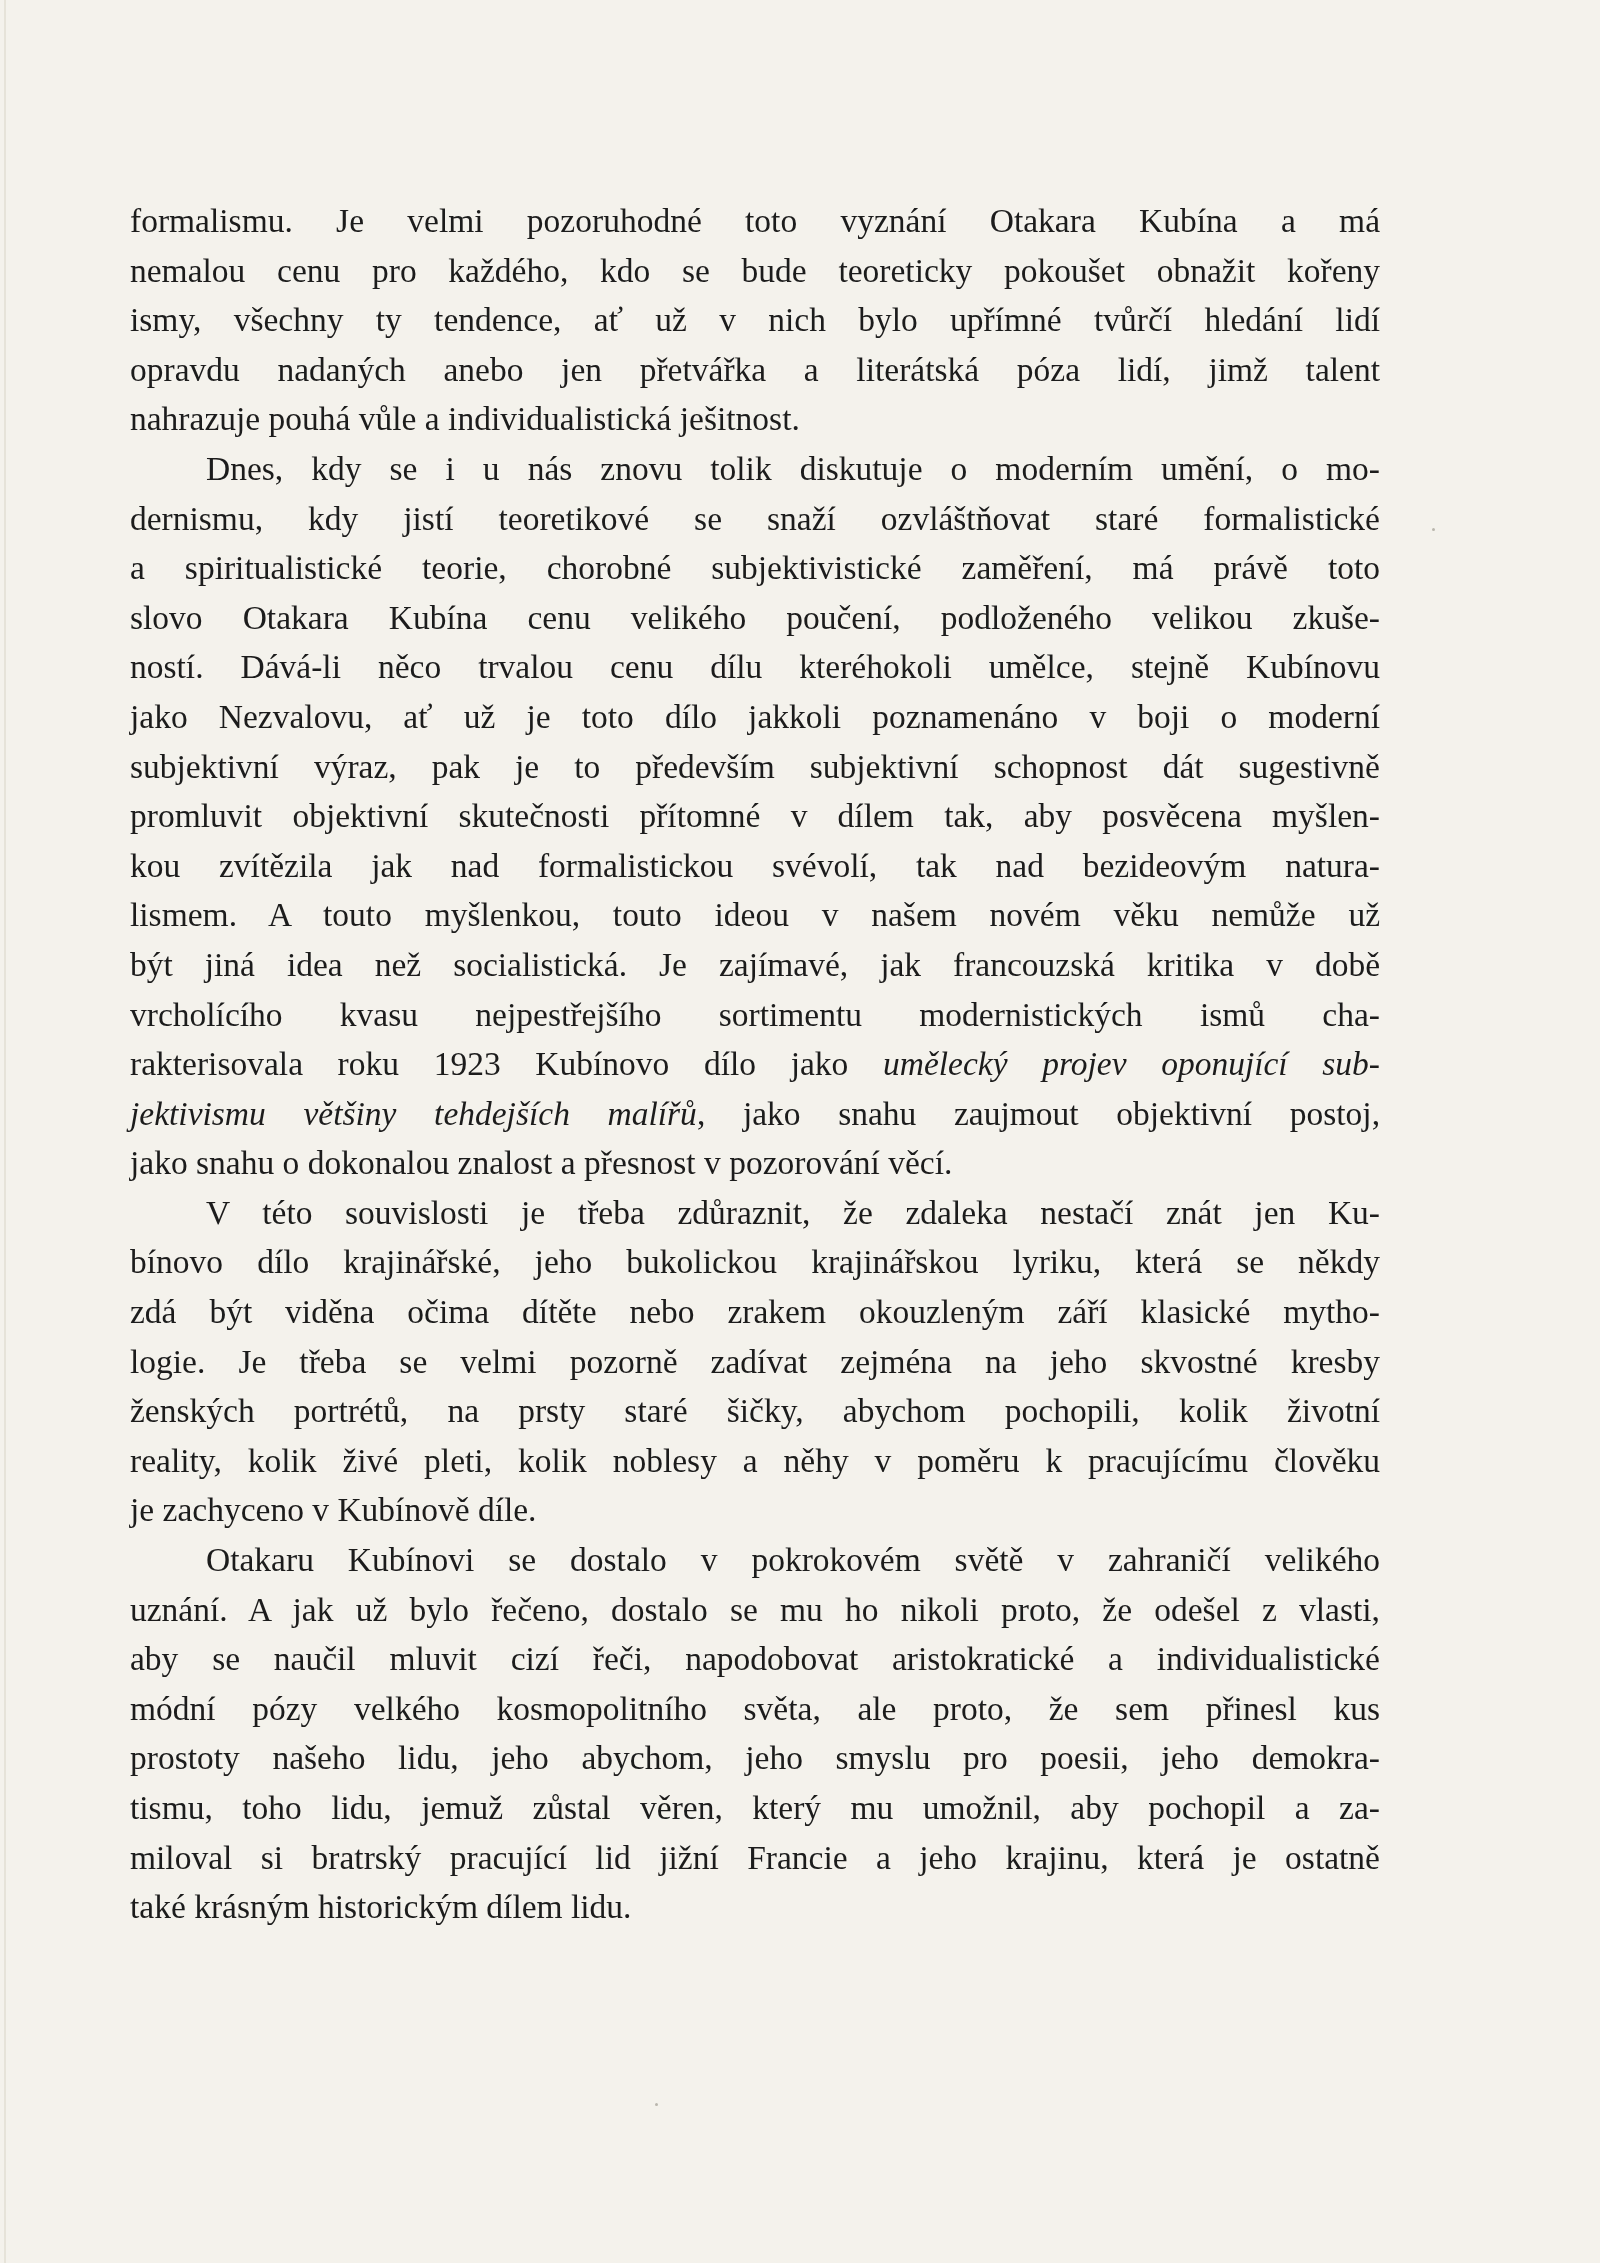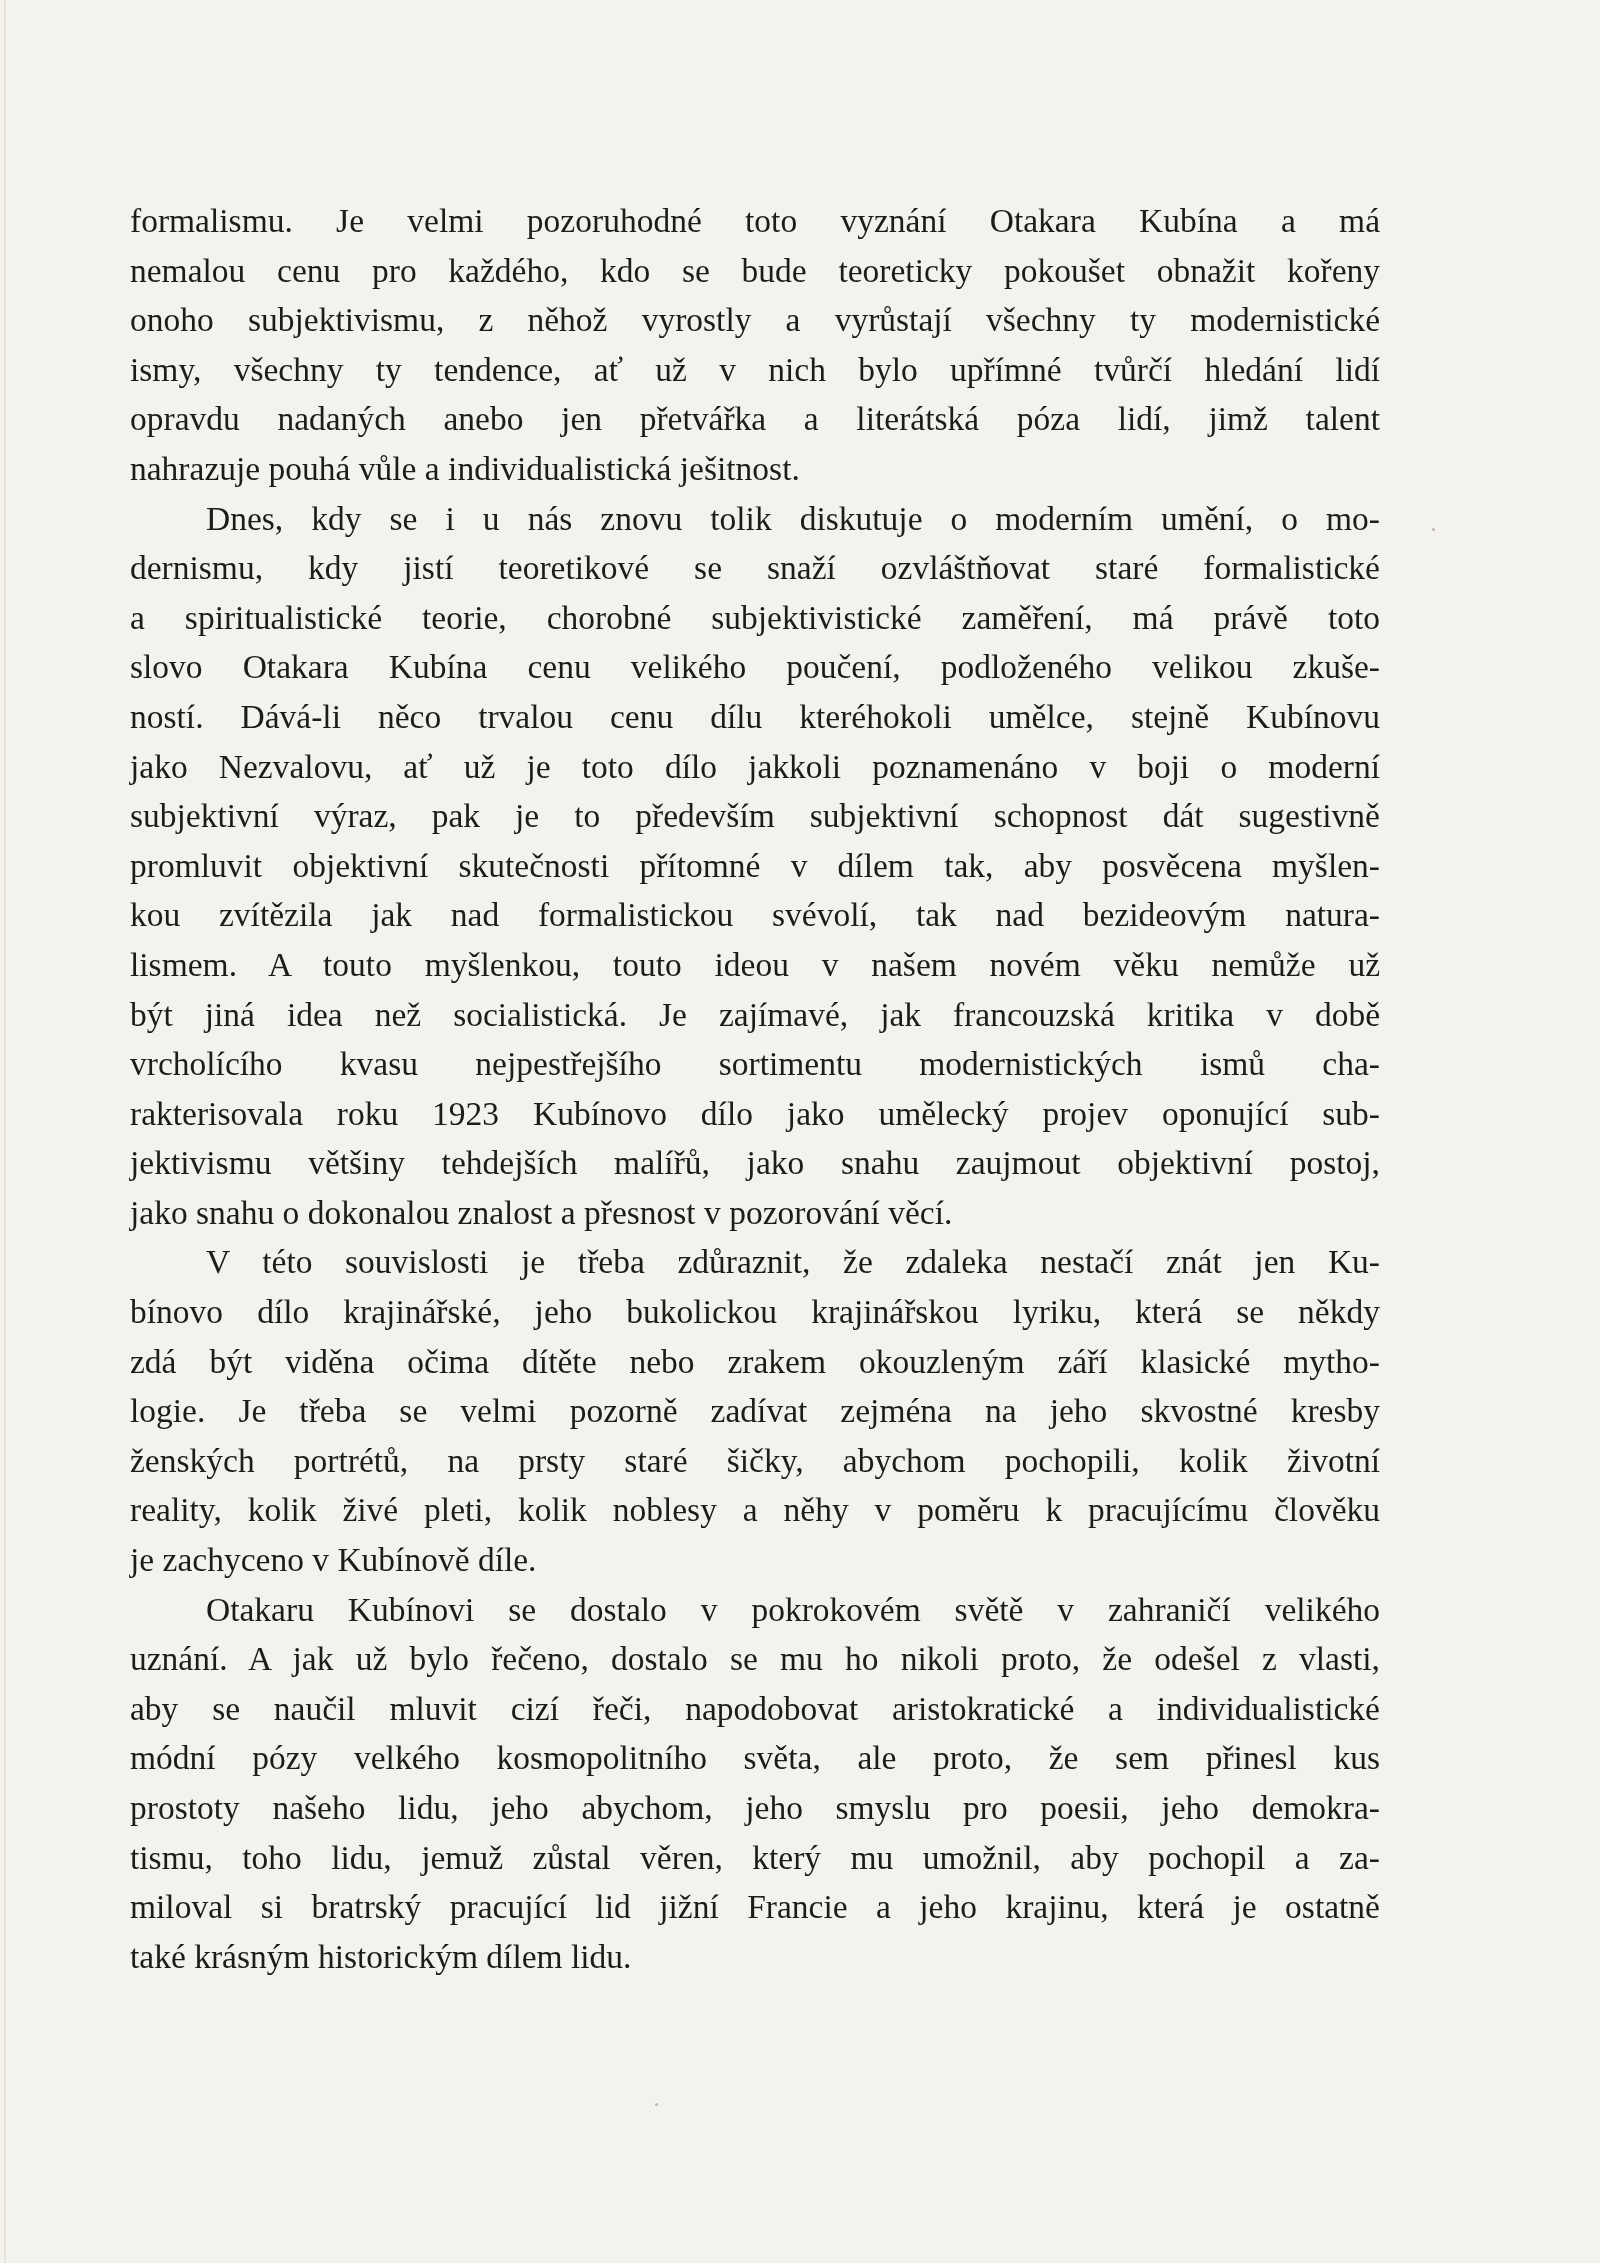--- a/index.html
+++ b/index.html
@@ -44,38 +44,38 @@
       text-align-last: justify;
       display: block;
     }
     .line.indent {
       padding-left: 76px;
     }
     .line.last {
       text-align-last: left;
     }
     .it {
+      font-style: italic;
     }
     .speck {
       position: absolute;
       width: 3px; height: 3px;
       border-radius: 50%;
       background: #b9b6ad;
     }
   </style>
 </head>
 <body>
 
 <div class="page">
   <div class="page-edge"></div>
   <div class="text-block" id="text-block">
       <div>
         <div class="line"><span>formalismu. Je velmi pozoruhodné toto vyznání Otakara Kubína a má</span></div>
         <div class="line"><span>nemalou cenu pro každého, kdo se bude teoreticky pokoušet obnažit kořeny</span></div>
-        <div class="line"><span>onoho subjektivismu, z něhož vyrostly a vyrůstají všechny ty modernistické</span></div>
         <div class="line"><span>ismy, všechny ty tendence, ať už v nich bylo upřímné tvůrčí hledání lidí</span></div>
         <div class="line"><span>opravdu nadaných anebo jen přetvářka a literátská póza lidí, jimž talent</span></div>
         <div class="line last"><span>nahrazuje pouhá vůle a individualistická ješitnost.</span></div>
       </div>
       <div>
         <div class="line indent"><span>Dnes, kdy se i u nás znovu tolik diskutuje o moderním umění, o mo-</span></div>
         <div class="line"><span>dernismu, kdy jistí teoretikové se snaží ozvláštňovat staré formalistické</span></div>
         <div class="line"><span>a spiritualistické teorie, chorobné subjektivistické zaměření, má právě toto</span></div>
         <div class="line"><span>slovo Otakara Kubína cenu velikého poučení, podloženého velikou zkuše-</span></div>
         <div class="line"><span>ností. Dává-li něco trvalou cenu dílu kteréhokoli umělce, stejně Kubínovu</span></div>

